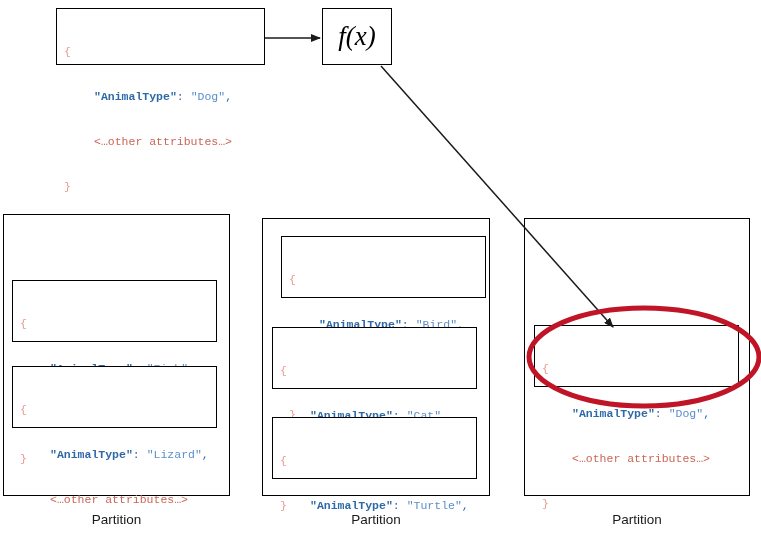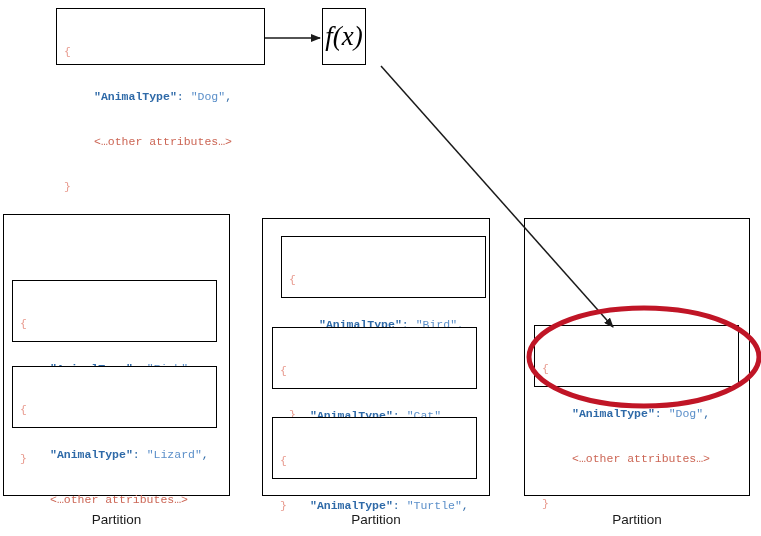--- a/index.html
+++ b/index.html
@@ -117,21 +117,21 @@
 
 <div id="canvas">
 
   <div class="json-card" id="input-card" style="left:56px; top:8px; width:209px; height:57px;">
     <span class="brace">{</span>
     <span class="kv"><span class="k">"AnimalType"</span><span class="punct">:</span> <span class="v">"Dog"</span><span class="punct">,</span></span>
     <span class="attrs">&lt;…other attributes…&gt;</span>
     <span class="brace">}</span>
   </div>
 
-  <div id="fx-box" style="left:322px; top:8px; width:44px; height:57px;">
+  <div id="fx-box" style="left:322px; top:8px; width:70px; height:57px;">
     <span>f(x)</span>
   </div>
 
   <div class="partition-box" style="left:3px; top:214px; width:227px; height:282px;"></div>
 
   <div class="json-card" style="left:12px; top:280px; width:205px; height:62px;">
     <span class="brace">{</span>
     <span class="kv"><span class="k">"AnimalType"</span><span class="punct">:</span> <span class="v">"Fish"</span><span class="punct">,</span></span>
     <span class="attrs">&lt;…other attributes…&gt;</span>
     <span class="brace">}</span>

